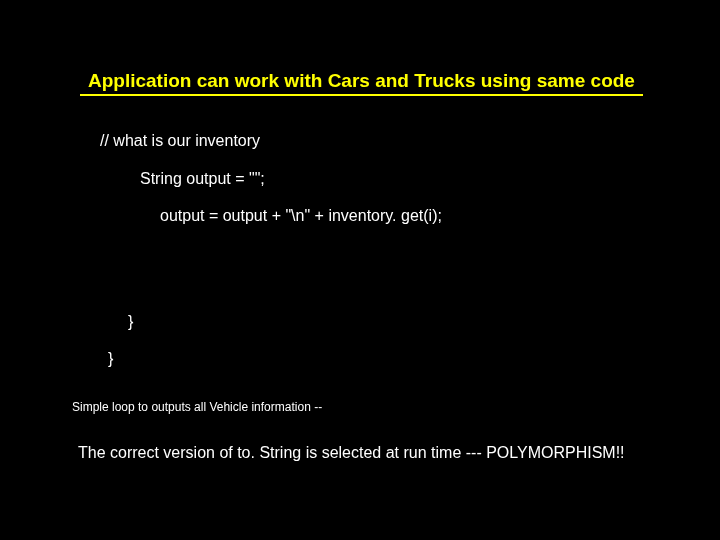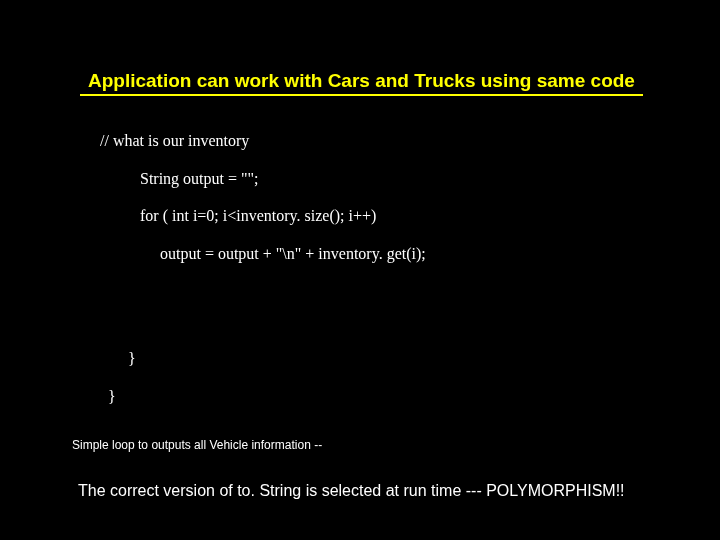--- a/index.html
+++ b/index.html
@@ -32,21 +32,20 @@
     .title-wrapper {
       width: 100%;
     }
     .code-block {
       padding: 0 20px;
       font-size: 16px;
       line-height: 1.35;
     }
     .code-line {
       white-space: pre;
-      font-family: Liberation Serif, serif;
     }
     .indent1 {
       padding-left: 40px;
     }
     .indent2 {
       padding-left: 60px;
     }
     .spacer {
       height: 18px;
     }
@@ -69,21 +68,20 @@
 <body>
 
 <div class="slide">
   <div class="title-wrapper">
     <div class="title">Application can work with Cars and Trucks using same code</div>
   </div>
 
   <div class="code-block">
     <div class="code-line">// what is our inventory</div>
     <div class="code-line indent1">String output = "";</div>
-    <div class="code-line indent1">for ( int i=0; i&lt;inventory. size(); i++)</div>
     <div class="code-line indent2">output = output + "\n" + inventory. get(i);</div>
     <div class="spacer"></div>
     <div class="spacer"></div>
     <div class="code-line close1">}</div>
     <div class="code-line close2">}</div>
   </div>
 
   <div class="desc1">Simple loop to outputs all Vehicle information --</div>
   <div class="desc2">The correct version of to. String is selected at run time --- POLYMORPHISM!!</div>
 </div>

